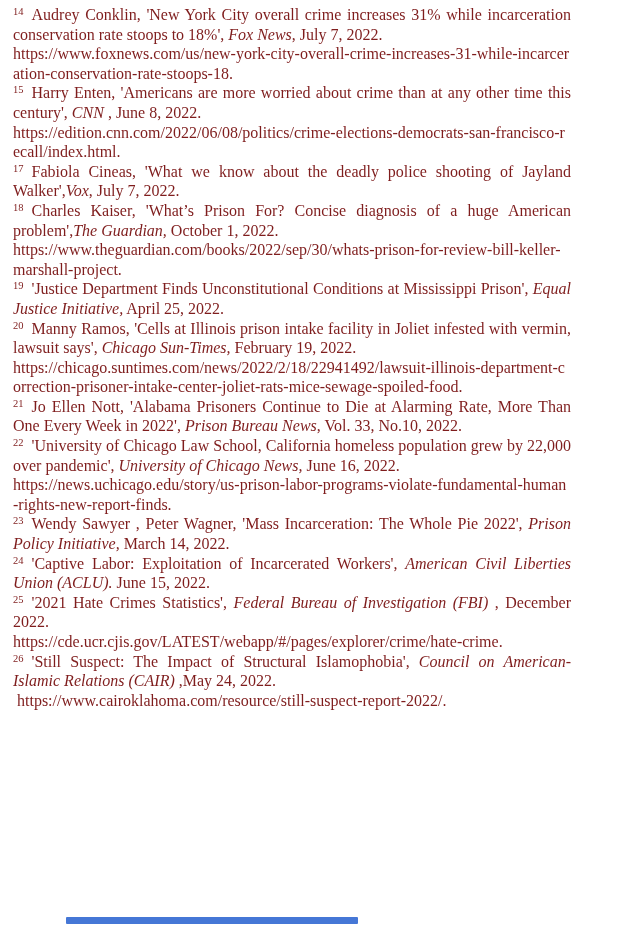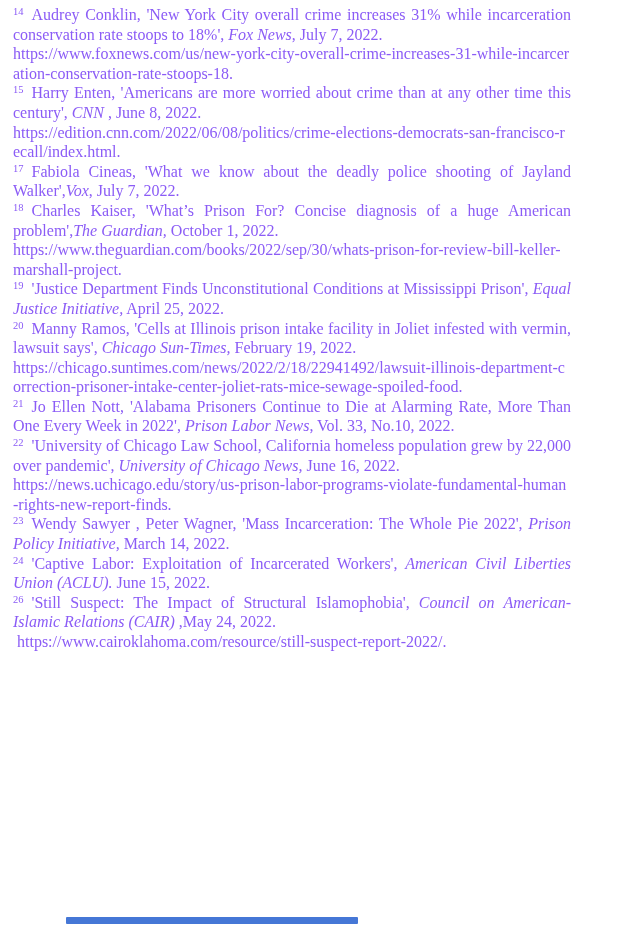--- a/index.html
+++ b/index.html
@@ -3,21 +3,21 @@
 <meta charset="utf-8">
 <style>
   html, body { margin: 0; padding: 0; background: #ffffff; }
   .page {
     position: relative;
     width: 584px;
     height: 925px;
     box-sizing: border-box;
     padding: 5px 13px 0 13px;
     background: #ffffff;
-    color: #8b5cf6;
+    color: #7f1d1d;
     font-family: "Liberation Serif", serif;
     overflow: hidden;
   }
   .footnote {
     margin: 0;
     font-size: 16px;
     line-height: 19.6px;
     text-align: justify;
   }
   .fn-num {
@@ -55,25 +55,26 @@
 
 
   <p class="footnote"><sup class="fn-num">17</sup><span><span class="rm">Fabiola Cineas, 'What we know about the deadly police shooting of Jayland Walker',</span><span class="it">Vox</span><span class="rm">, July 7, 2022.</span></span><br></p>
 
   <p class="footnote"><sup class="fn-num">18</sup><span><span class="rm">Charles Kaiser, 'What’s Prison For? Concise diagnosis of a huge American problem',</span><span class="it">The Guardian,</span><span class="rm"> October 1, 2022.</span></span><br><span class="url rm">https://www.theguardian.com/books/2022/sep/30/whats-prison-for-review-bill-keller-marshall-project.</span></p>
 
   <p class="footnote"><sup class="fn-num">19</sup><span><span class="rm">'Justice Department Finds Unconstitutional Conditions at Mississippi Prison', </span><span class="it">Equal Justice Initiative,</span><span class="rm"> April 25, 2022.</span></span><br></p>
 
   <p class="footnote"><sup class="fn-num">20</sup><span><span class="rm">Manny Ramos, 'Cells at Illinois prison intake facility in Joliet infested with vermin, lawsuit says', </span><span class="it">Chicago Sun-Times,</span><span class="rm"> February 19, 2022.</span></span><br><span class="url rm">https://chicago.suntimes.com/news/2022/2/18/22941492/lawsuit-illinois-department-correction-prisoner-intake-center-joliet-rats-mice-sewage-spoiled-food.</span></p>
 
-  <p class="footnote"><sup class="fn-num">21</sup><span><span class="rm">Jo Ellen Nott, 'Alabama Prisoners Continue to Die at Alarming Rate, More Than One Every Week in 2022', </span><span class="it">Prison Labor News</span><span class="rm">, Vol. 33, No.10, 2022.</span></span></p>
+  <p class="footnote"><sup class="fn-num">21</sup><span><span class="rm">Jo Ellen Nott, 'Alabama Prisoners Continue to Die at Alarming Rate, More Than One Every Week in 2022', </span><span class="it">Prison Bureau News</span><span class="rm">, Vol. 33, No.10, 2022.</span></span></p>
 
   <p class="footnote"><sup class="fn-num">22</sup><span><span class="rm">'University of Chicago Law School, California homeless population grew by 22,000 over pandemic', </span><span class="it">University of Chicago News,</span><span class="rm"> June 16, 2022.</span></span><br><span class="url rm">https://news.uchicago.edu/story/us-prison-labor-programs-violate-fundamental-human-rights-new-report-finds.</span></p>
 
   <p class="footnote"><sup class="fn-num">23</sup><span><span class="rm">Wendy Sawyer , Peter Wagner, 'Mass Incarceration: The Whole Pie 2022', </span><span class="it">Prison Policy Initiative,</span><span class="rm"> March 14, 2022.</span></span><br></p>
 
   <p class="footnote"><sup class="fn-num">24</sup><span><span class="rm">'Captive Labor: Exploitation of Incarcerated Workers', </span><span class="it">American Civil Liberties Union (ACLU).</span><span class="rm"> June 15, 2022.</span></span><br></p>
 
+  <p class="footnote"><sup class="fn-num">25</sup><span><span class="rm">'2021 Hate Crimes Statistics', </span><span class="it">Federal Bureau of Investigation (FBI)</span><span class="rm"> , December 2022.</span></span><br><span class="url rm">https://cde.ucr.cjis.gov/LATEST/webapp/#/pages/explorer/crime/hate-crime.</span></p>
 
   <p class="footnote"><sup class="fn-num">26</sup><span><span class="rm">'Still Suspect: The Impact of Structural Islamophobia', </span><span class="it">Council on American-Islamic Relations (CAIR)</span><span class="rm"> ,May 24, 2022.</span></span><br><span class="url rm"> https://www.cairoklahoma.com/resource/still-suspect-report-2022/.</span></p>
 </div>
   <div class="bottom-bar" style="background: rgb(69, 119, 214);"></div>
 </div>
 
 </body></html>

